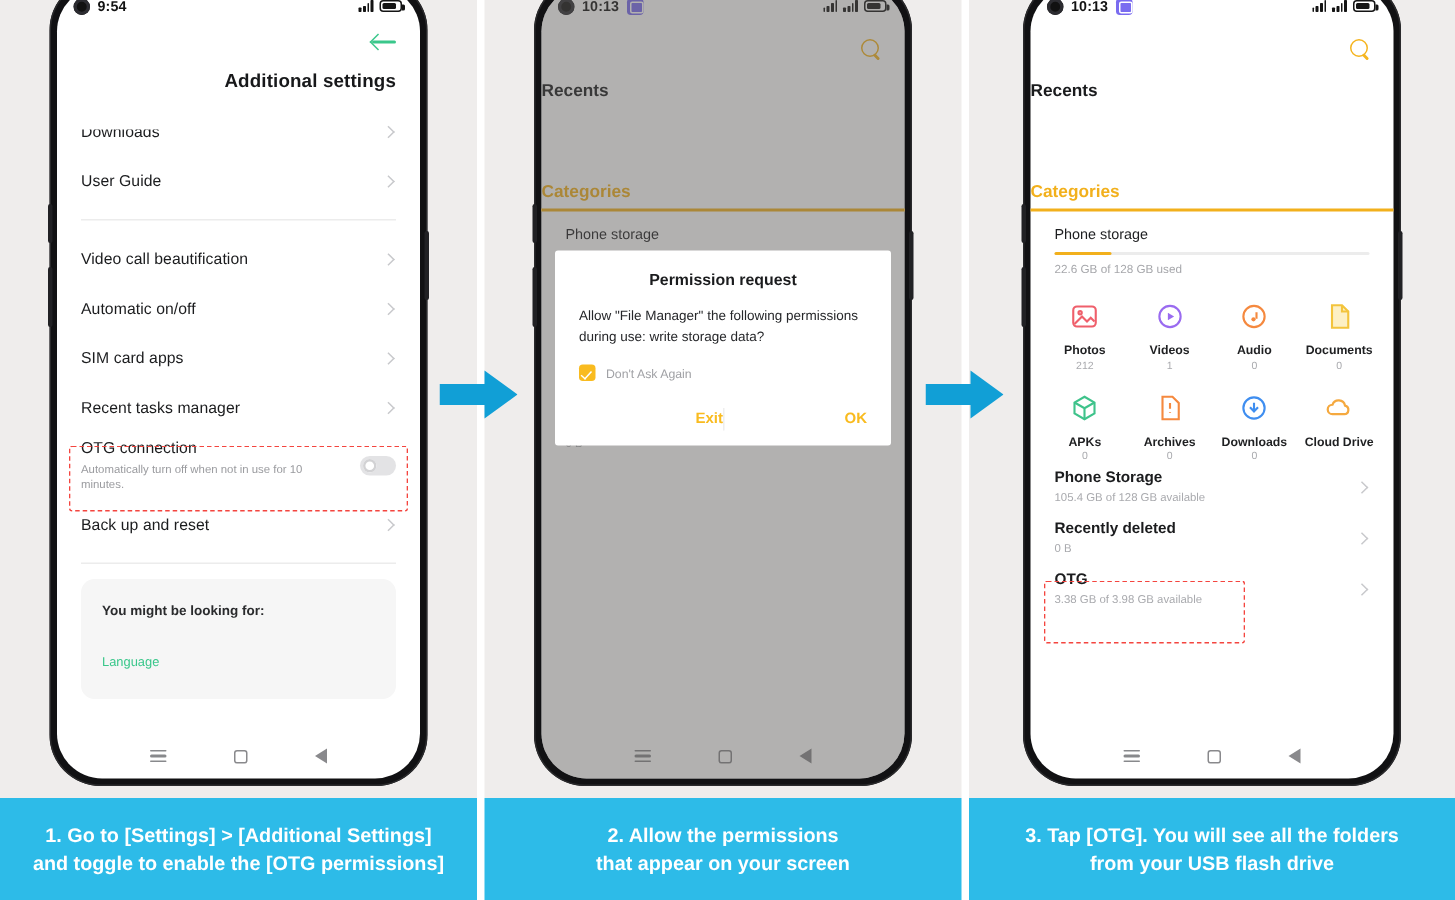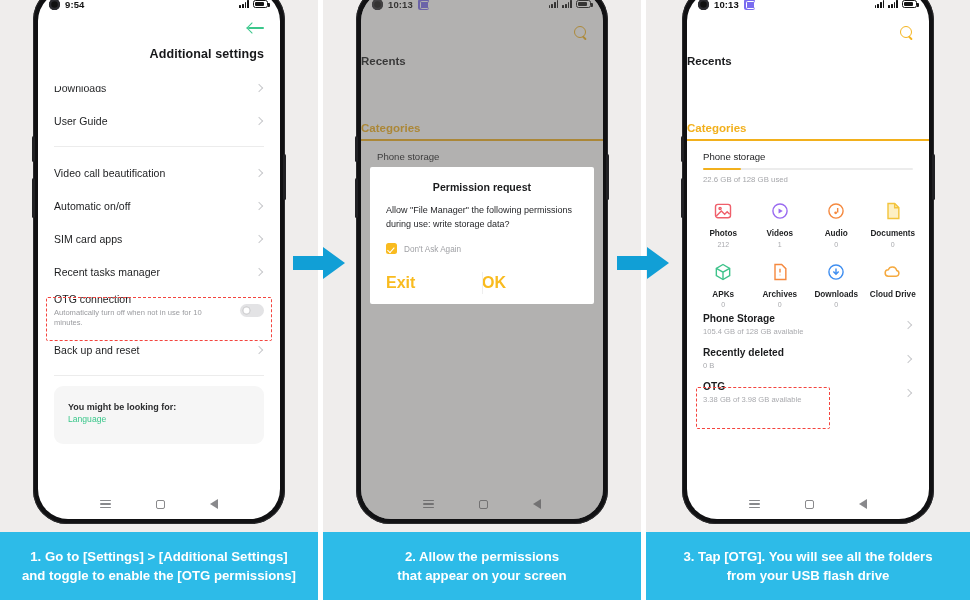--- a/index.html
+++ b/index.html
@@ -76,21 +76,21 @@
 
   .toggle { width:24px; height:13px; border-radius:7px; background:#e3e3e5; position:relative; flex:none; }
   .toggle::after { content:""; position:absolute; left:2px; top:2px; width:9px; height:9px;
       border-radius:50%; background:#fff; box-shadow:inset 0 0 0 1.6px #d2d2d4; }
 
   .dashed-hl { position:absolute; border:1.3px dashed #f4453f; border-radius:2px;
       pointer-events:none; }
 
   .hint-card { margin:10px 16px 0; background:#f6f6f6; border-radius:9px; padding:16px 14px 20px; }
   .hint-title { font-size:9px; color:#2a2b2d; font-weight:600; }
-  .hint-link { font-size:8.6px; color:#3ac78b; margin-top:2px; }
+  .hint-link { font-size:8.6px; color:#3ac78b; margin-top:24px; }
 
   
   .navbar { position:absolute; left:0; right:0; bottom:4px; height:22px;
             display:flex; align-items:center; justify-content:space-around; padding:0 40px; }
   .nav-ic { opacity:.72; }
   .nv-menu { width:11px; height:8px; display:flex; flex-direction:column; justify-content:space-between; }
   .nv-menu i { height:1.3px; background:#5b5c60; border-radius:1px; display:block; }
   .nv-home { width:9px; height:9px; border:1.4px solid #5b5c60; border-radius:2px; }
   .nv-back { width:0; height:0; border-top:5px solid transparent; border-bottom:5px solid transparent;
              border-right:8px solid #5b5c60; }
@@ -132,21 +132,21 @@
   .dialog { position:absolute; left:9px; right:9px; top:176px; background:#fff;
             border-radius:2px; padding:14px 16px 0; }
   .dlg-title { text-align:center; font-size:10.6px; font-weight:700; color:#1b1c1e; }
   .dlg-body { font-size:9px; color:#26272a; line-height:1.52; margin-top:11px; }
   .dlg-check { display:flex; align-items:flex-end; gap:7px; margin-top:12px; }
   .cbox { width:11px; height:11px; border-radius:2.5px; background:#f9bb1f; position:relative; flex:none; }
   .cbox::after { content:""; position:absolute; left:3px; top:2.2px; width:3.4px; height:5.5px;
       border-right:1.6px solid #fff; border-bottom:1.6px solid #fff; transform:rotate(42deg); }
   .dlg-check span { font-size:8.2px; color:#a0a1a5; }
   .dlg-actions { display:flex; margin-top:9px; border-top:0px; }
-  .dlg-btn { flex:1; text-align:left; font-size:16px; font-weight:700; color:#f9bb1f;
+  .dlg-btn { flex:1; text-align:right; font-size:10px; font-weight:700; color:#f9bb1f;
              padding:11px 0 12px; position:relative; }
   .dlg-btn + .dlg-btn::before { content:""; position:absolute; left:0; top:9px; bottom:10px;
              width:1px; background:#eeeeee; }
 
   
   .arrow { position:absolute; top:246px; width:52px; height:34px; z-index:5; }
   #arrow-1 { left:293px; }
   #arrow-2 { left:617px; }
 
   

